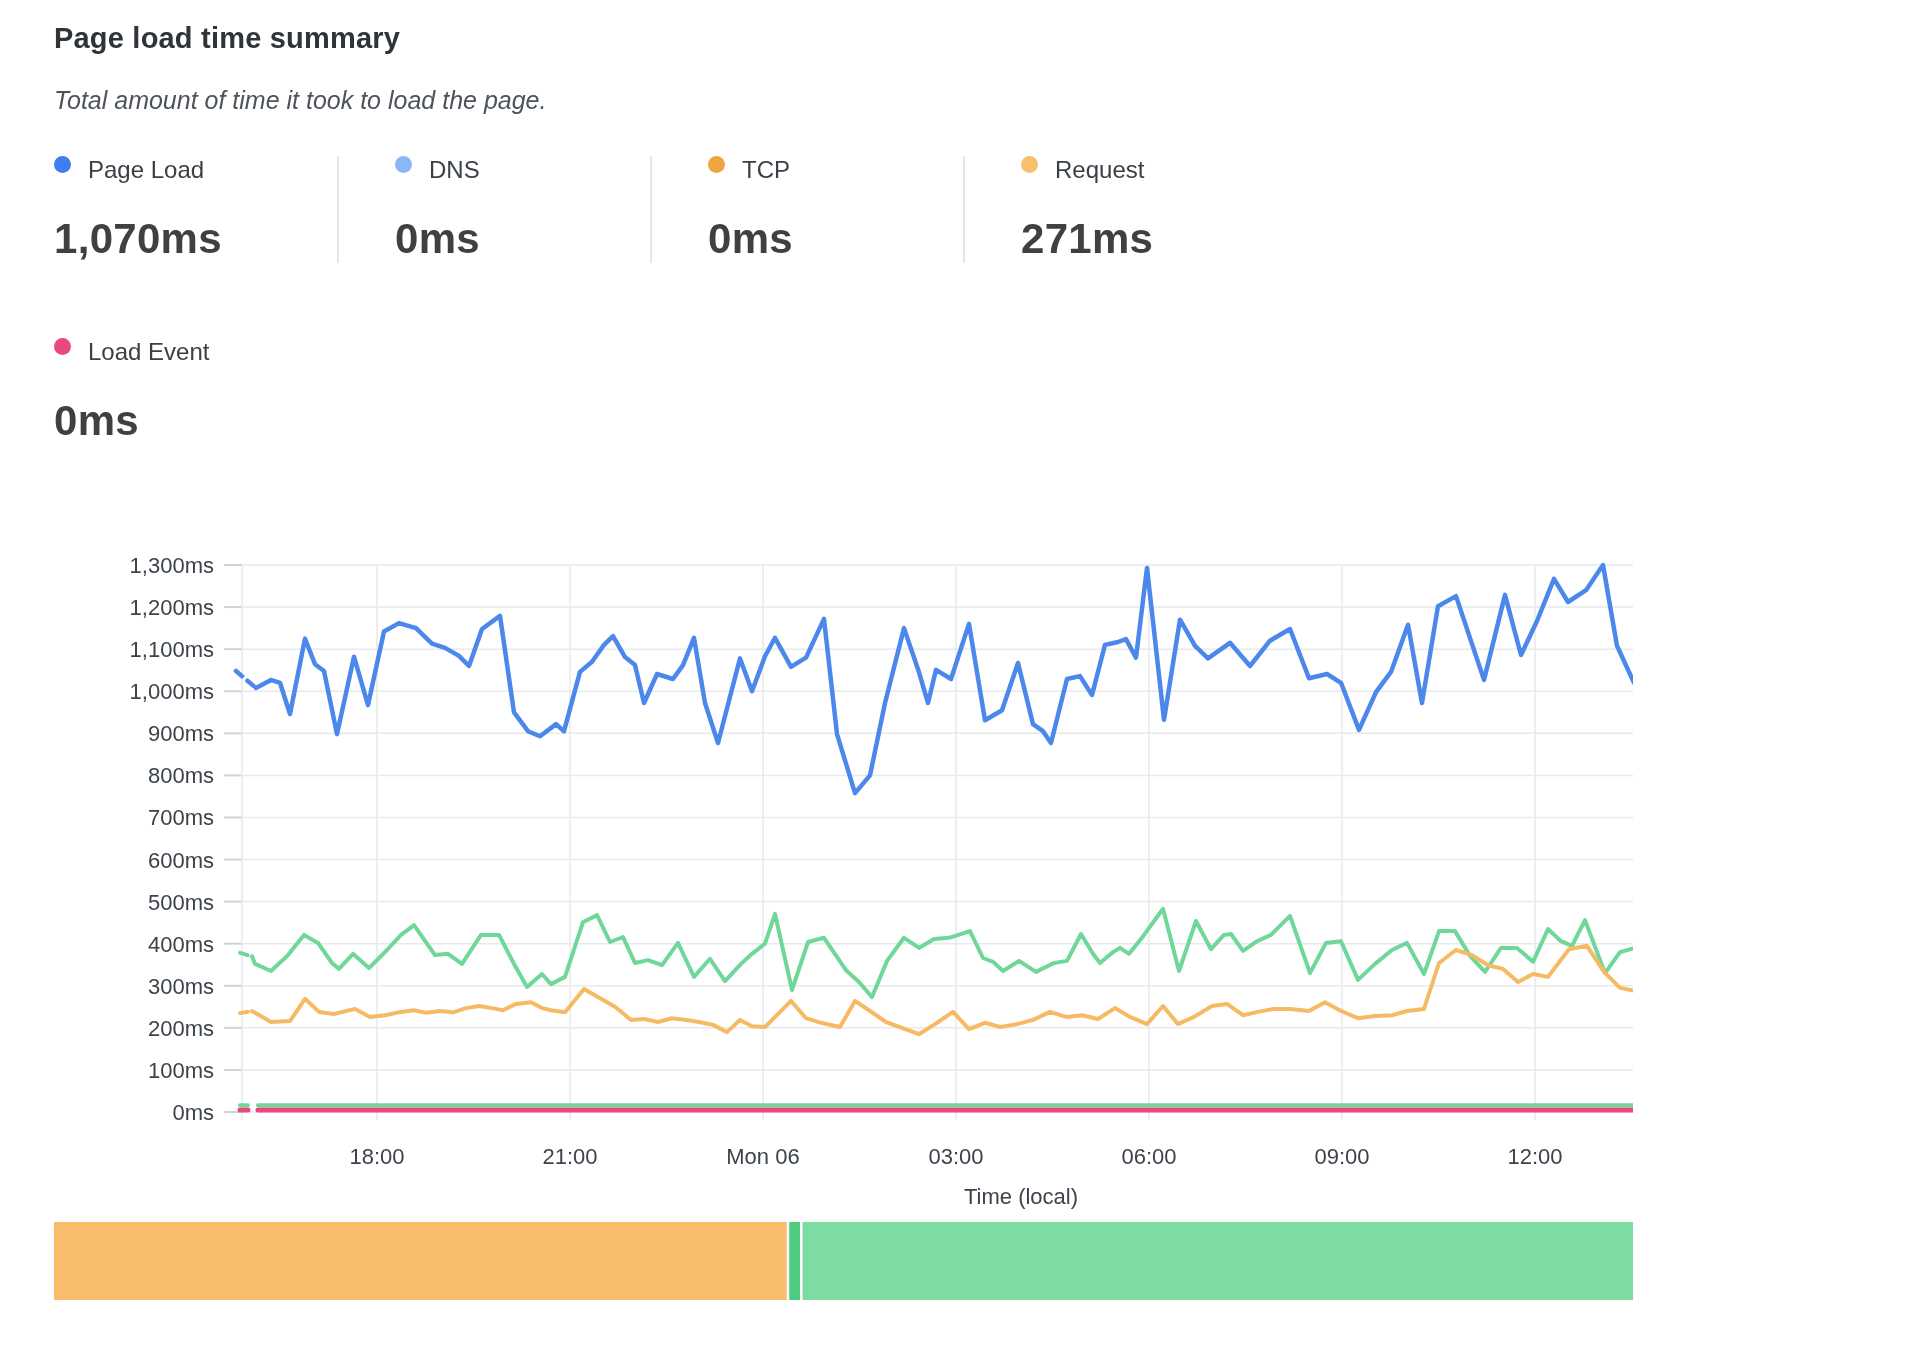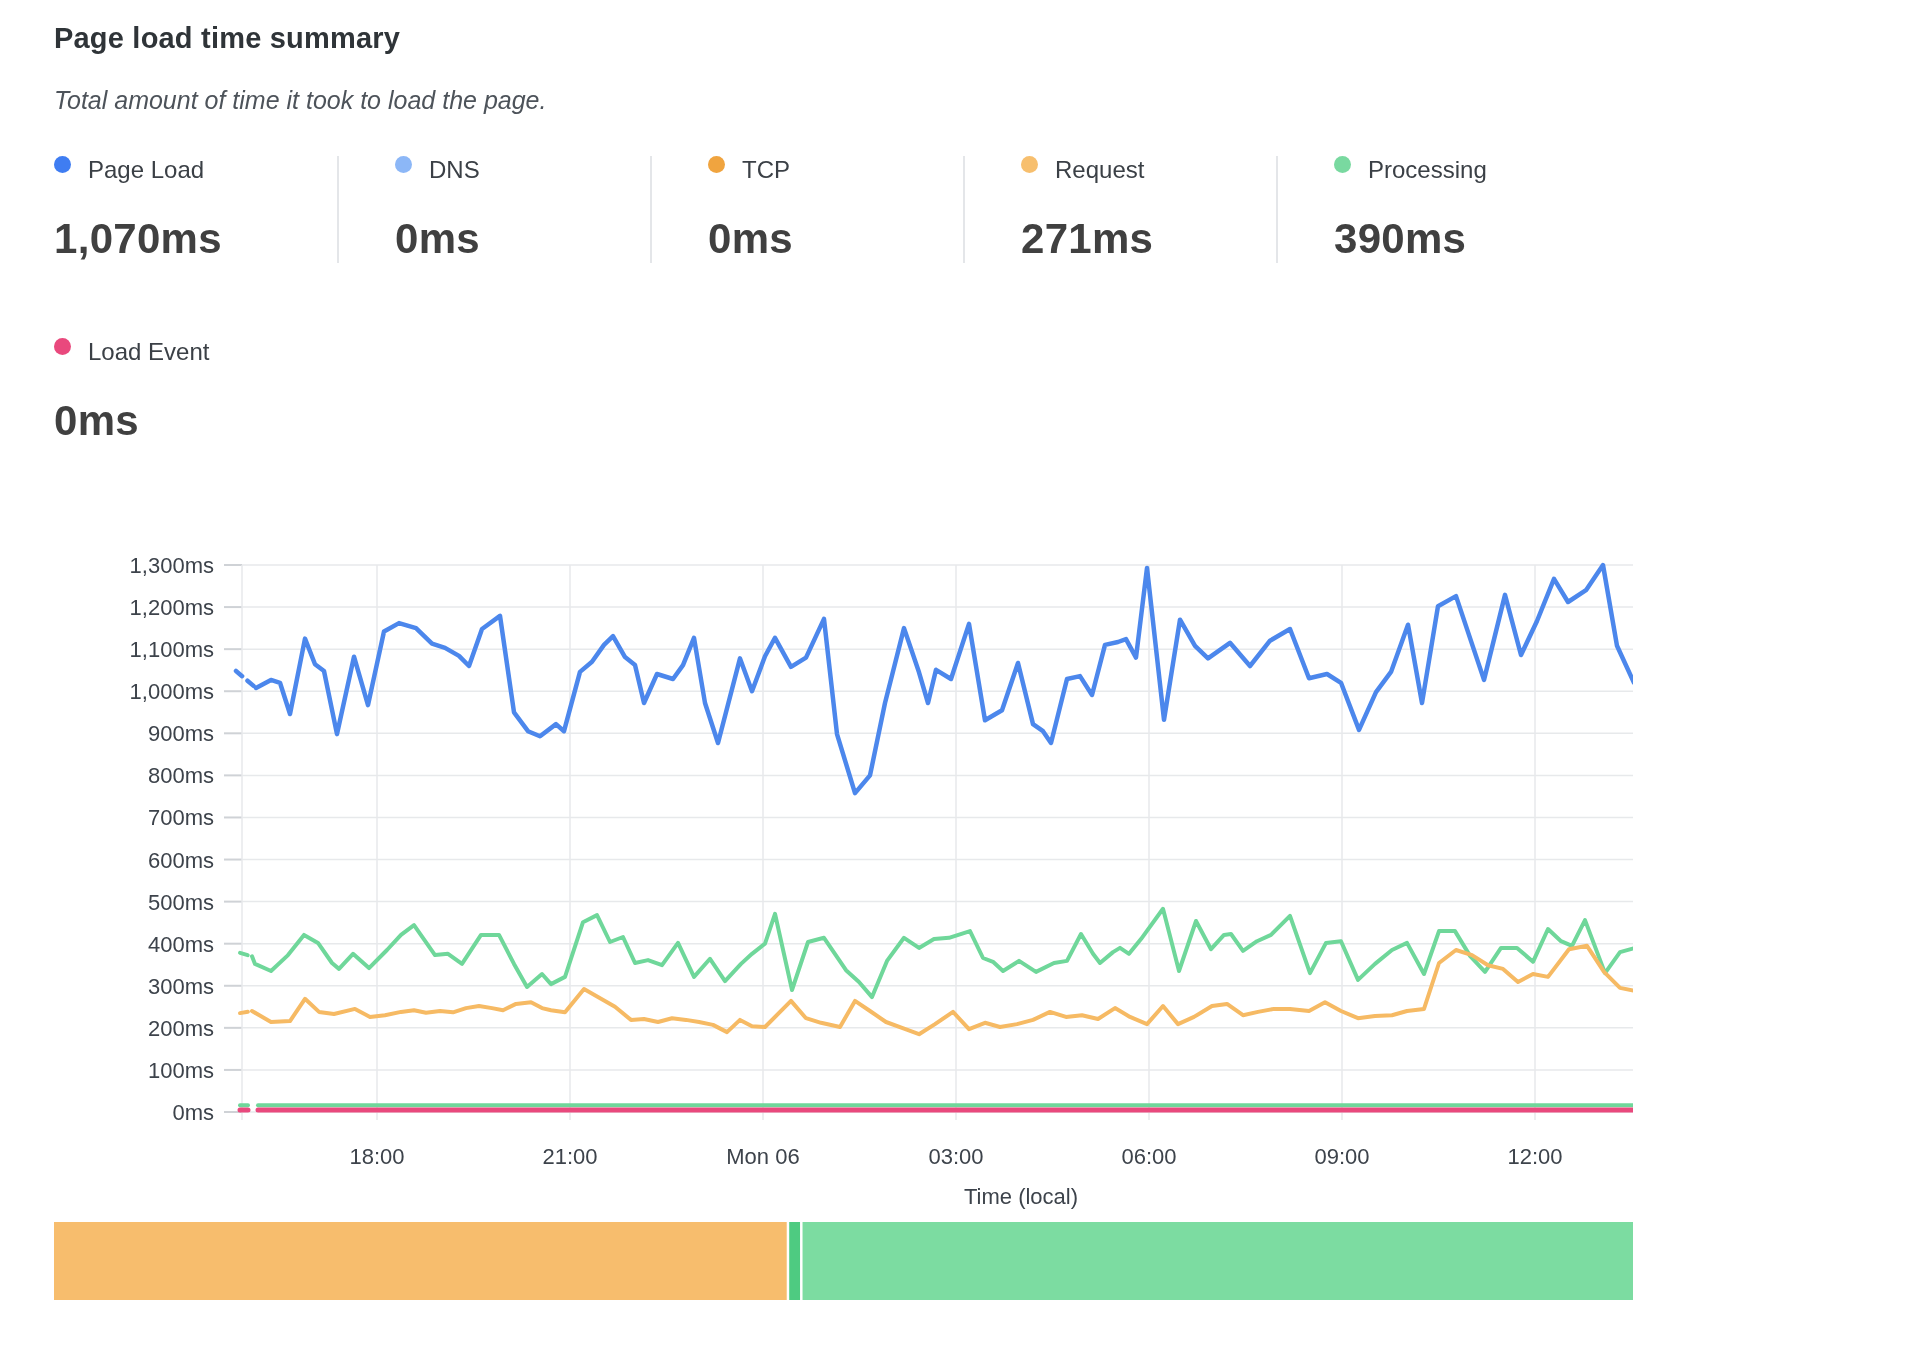--- a/index.html
+++ b/index.html
@@ -46,27 +46,20 @@
         <span class="stat-label">TCP</span>
       </div>
       <div class="stat-value">0ms</div>
     </div>
     <div class="stat">
       <div class="stat-head">
         <span class="dot" style="background: rgb(247, 191, 110);"></span>
         <span class="stat-label">Request</span>
       </div>
       <div class="stat-value">271ms</div>
-    </div>
-    <div class="stat">
-      <div class="stat-head">
-        <span class="dot" style="background: rgb(121, 217, 160);"></span>
-        <span class="stat-label">Processing</span>
-      </div>
-      <div class="stat-value">390ms</div>
     </div>
   </div>
 
   <div class="load-event">
     <div class="stat-head">
       <span class="dot" style="background: rgb(233, 73, 125);"></span>
       <span class="stat-label">Load Event</span>
     </div>
     <div class="stat-value">0ms</div>
   </div>

